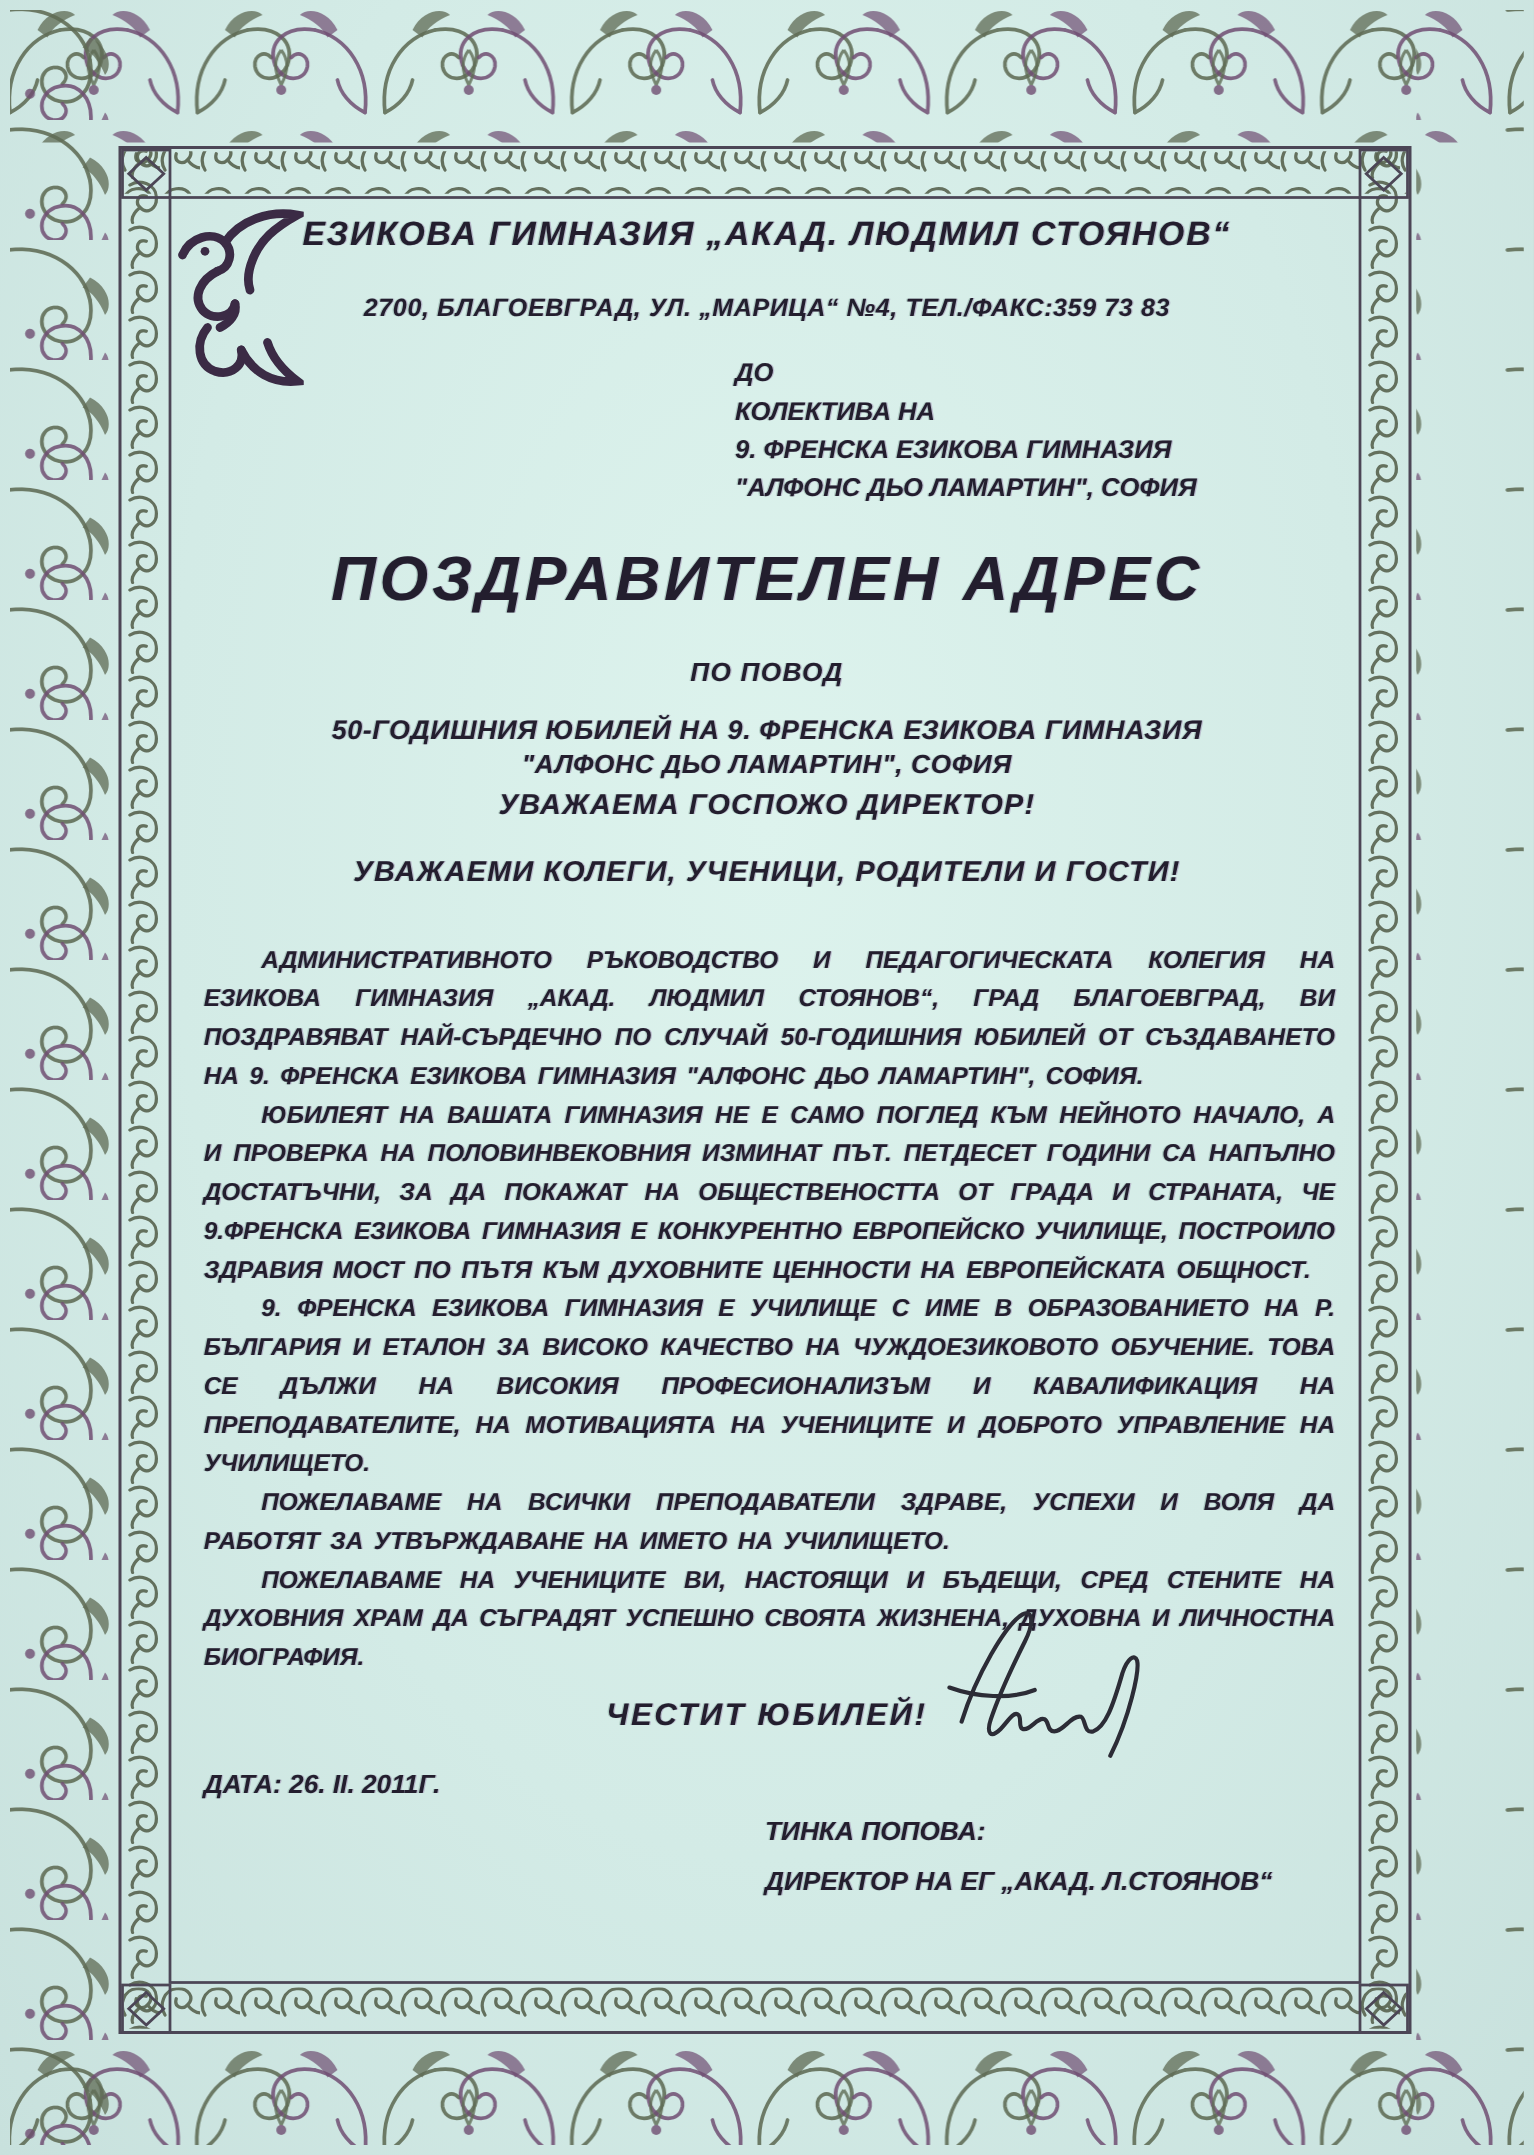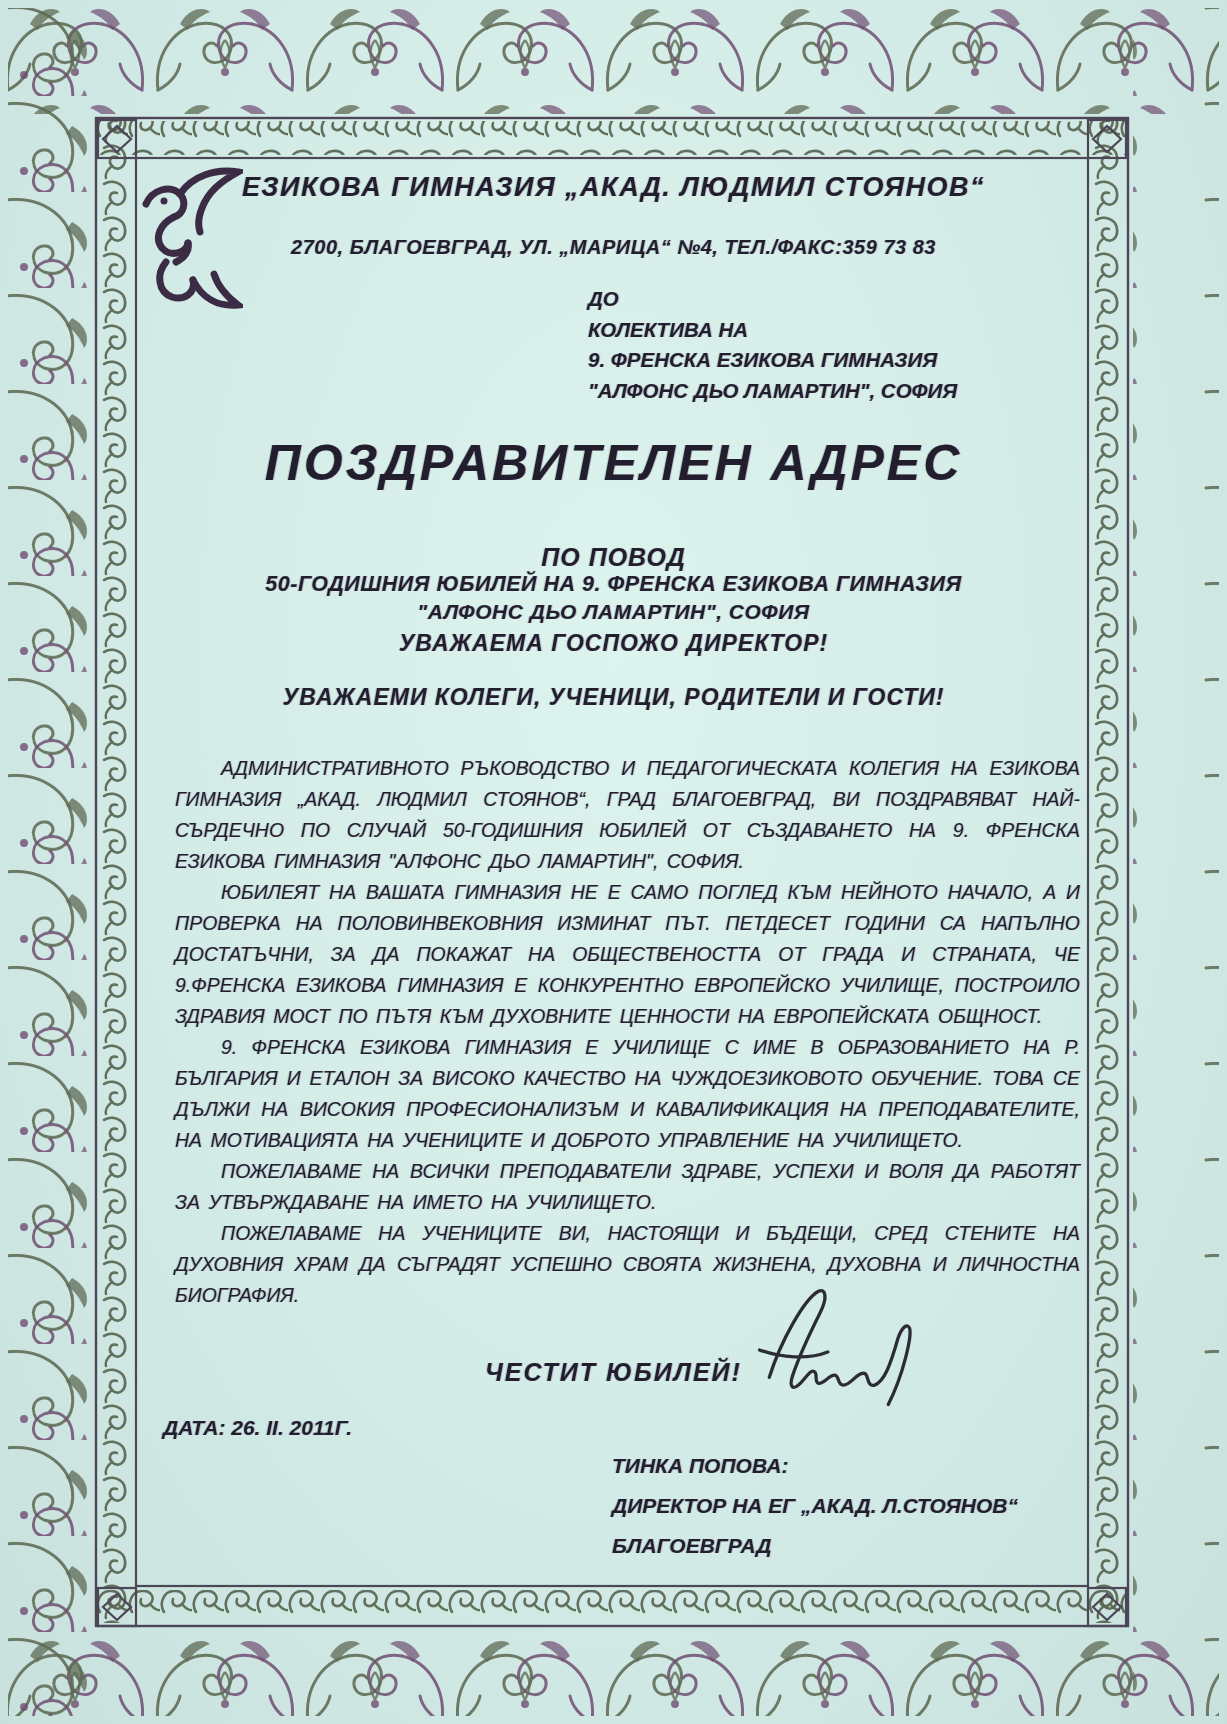--- a/index.html
+++ b/index.html
@@ -15,31 +15,30 @@
     position:absolute;z-index:2;color:#231e2e;
     font-style:italic;font-weight:bold;
     text-shadow:1px 0 0 rgba(113,58,132,.28), -1px 0 0 rgba(38,84,66,.22);
     white-space:nowrap;
   }
   .centered{left:140px;width:947px;text-align:center;}
   .header-name{top:172px;font-size:27px;letter-spacing:1.5px;}
   .header-addr{top:236px;font-size:20px;letter-spacing:.5px;}
   .recipient{left:588px;top:284px;font-size:20.5px;line-height:30.5px;white-space:nowrap;}
   .main-title{top:434px;font-size:50px;letter-spacing:3px;}
-  .occ1{top:543px;font-size:25px;letter-spacing:1px;}
+  .occ1{top:527px;font-size:21px;letter-spacing:1px;}
   .occ2{top:572px;font-size:21.5px;letter-spacing:.5px;}
   .occ3{top:600px;font-size:21px;letter-spacing:.5px;}
   .sal1{top:630px;font-size:23px;letter-spacing:1px;}
   .sal2{top:684px;font-size:23px;letter-spacing:1px;}
   .body-block{
     position:absolute;z-index:2;left:163px;top:753px;width:905px;
-    color:#231e2e;font-style:italic;font-weight:normal;
+    color:#231e2e;font-style:italic;font-weight:bold;
     font-size:19.5px;line-height:31px;
     text-shadow:1px 0 0 rgba(113,58,132,.28), -1px 0 0 rgba(38,84,66,.22);
-    margin-left:12px;
   }
   .body-block p{margin:0;text-indent:46px;text-align:justify;word-spacing:3px;}
   .closing{top:1358px;font-size:25px;letter-spacing:2px;}
   .date-line{left:163px;top:1416px;font-size:21px;}
   .signer{left:612px;top:1446px;font-size:21px;line-height:40px;}
   .logo{position:absolute;z-index:2;left:138px;top:164px;}
   .signature{position:absolute;z-index:2;left:742px;top:1278px;}
 </style>
 </head>
 <body>
@@ -167,16 +166,15 @@
         <path d="M28,100 C40,62 64,20 78,12 C86,8 88,18 80,34 C70,54 58,80 52,98 C48,110 52,114 60,106 C66,100 70,92 74,94 C78,96 74,104 78,106 C84,108 90,96 96,98 C100,100 98,108 104,108 C112,108 118,94 126,96 C130,98 128,110 136,108 C146,104 152,88 160,60 C164,48 170,44 172,50 C174,58 166,96 150,128"></path>
         <path d="M18,72 C40,80 68,82 88,74"></path>
       </g>
     </svg>
   </div>
 
   <div class="txt date-line">ДАТА: 26. II. 2011Г.</div>
   <div class="txt signer">
     <div>ТИНКА ПОПОВА:</div>
     <div>ДИРЕКТОР НА ЕГ „АКАД. Л.СТОЯНОВ“</div>
-    <div>БЛАГОЕВГРАД</div>
   </div>
 
 </div>
 
 </body></html>

